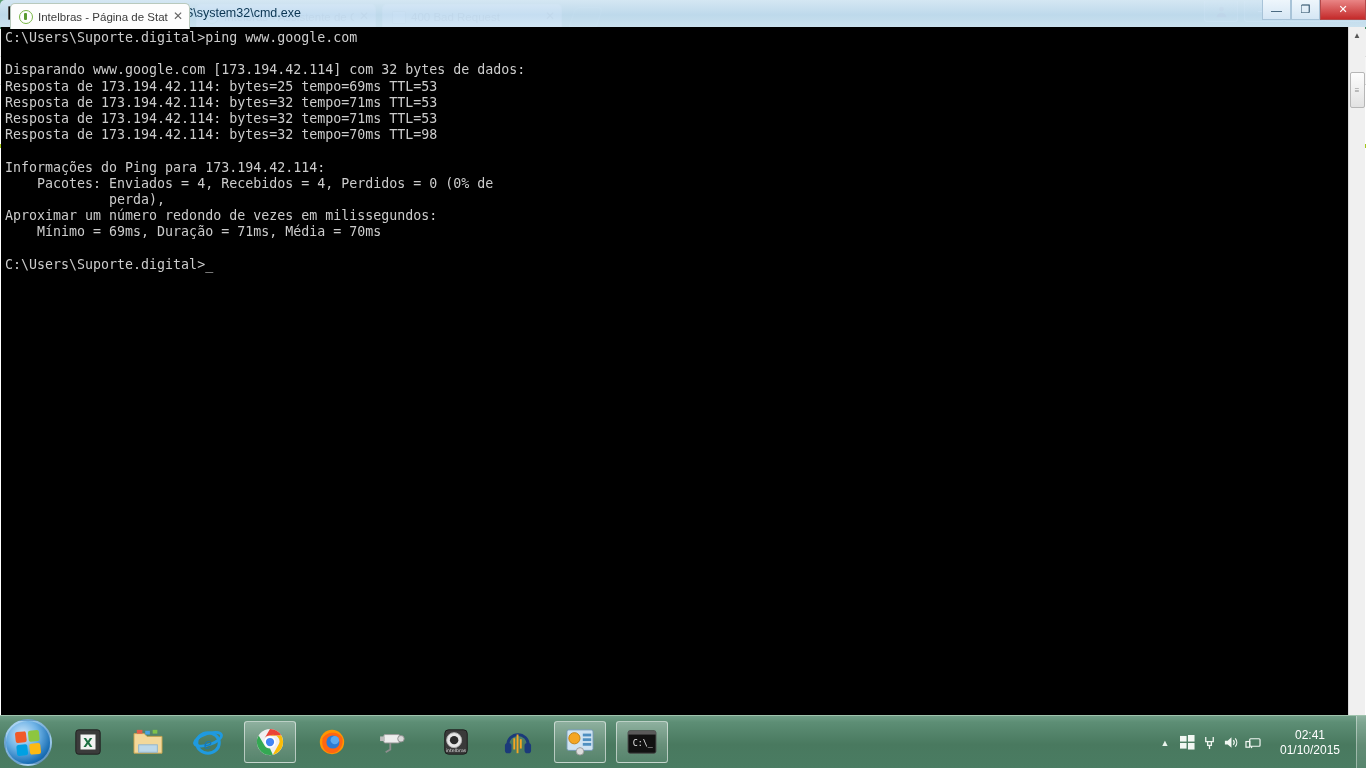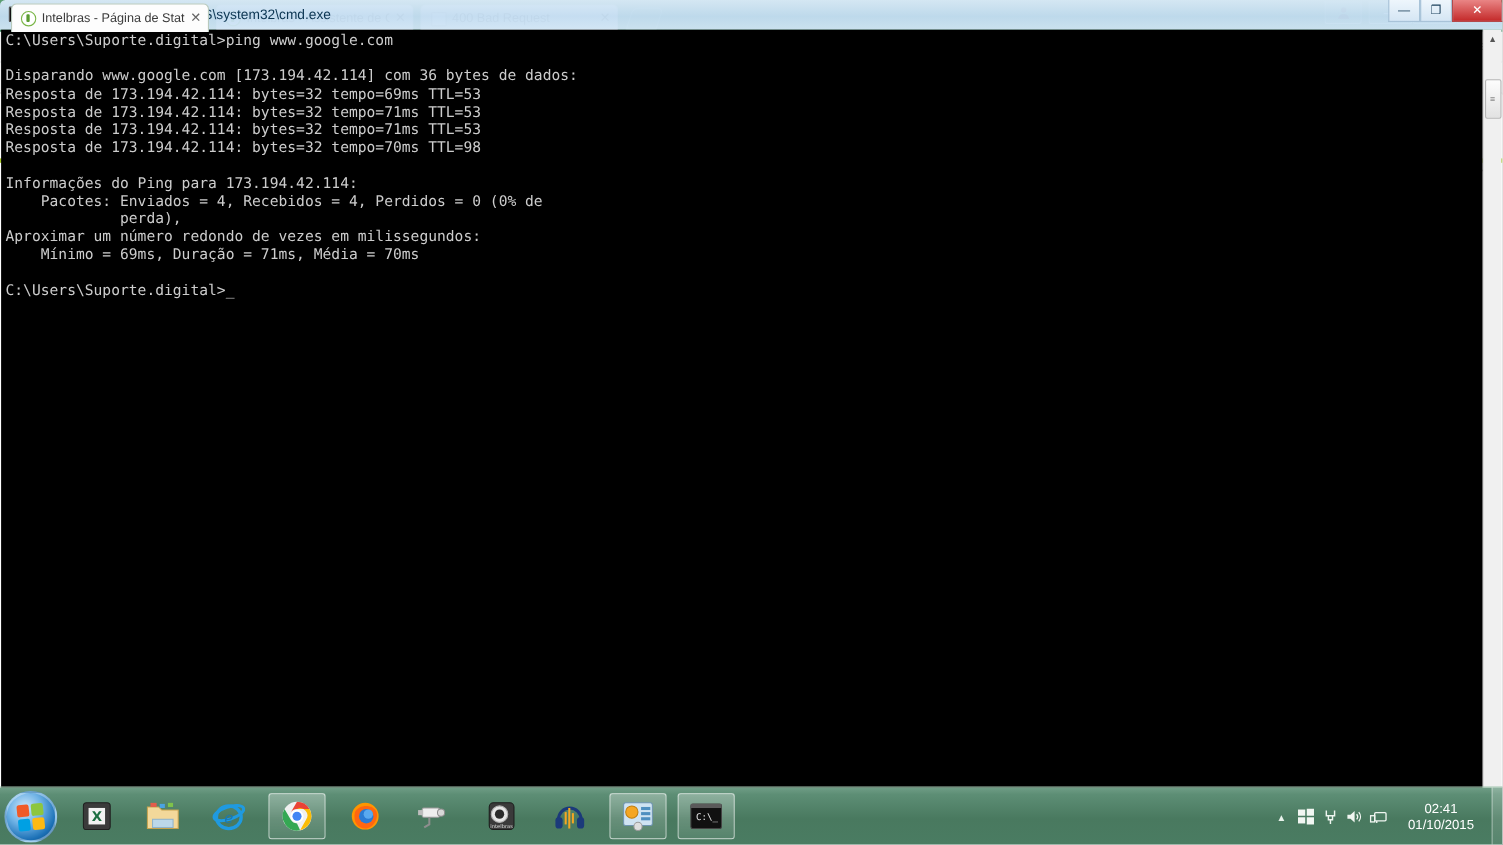--- a/index.html
+++ b/index.html
@@ -613,22 +613,22 @@
       <div class="cmd-ico">C:\</div>
       <div class="cmd-title">Administrador: C:\WINDOWS\system32\cmd.exe</div>
       <div class="cmd-btns">
         <div class="cbtn">—</div>
         <div class="cbtn">❐</div>
         <div class="cbtn x">✕</div>
       </div>
     </div>
     <div class="cmd-screen"><span>C:\Users\Suporte.digital&gt;ping www.google.com</span>
 <span></span>
-<span>Disparando www.google.com [173.194.42.114] com 36 bytes de dados:</span>
-<span>Resposta de 173.194.42.114: bytes=32 tempo=69ms TTL=53</span>
+<span>Disparando www.google.com [173.194.42.114] com 32 bytes de dados:</span>
+<span>Resposta de 173.194.42.114: bytes=25 tempo=69ms TTL=53</span>
 <span>Resposta de 173.194.42.114: bytes=32 tempo=71ms TTL=53</span>
 <span>Resposta de 173.194.42.114: bytes=32 tempo=71ms TTL=53</span>
 <span>Resposta de 173.194.42.114: bytes=32 tempo=70ms TTL=98</span>
 <span></span>
 <span>Informações do Ping para 173.194.42.114:</span>
 <span>    Pacotes: Enviados = 4, Recebidos = 4, Perdidos = 0 (0% de</span>
 <span>             perda),</span>
 <span>Aproximar um número redondo de vezes em milissegundos:</span>
 <span>    Mínimo = 69ms, Duração = 71ms, Média = 70ms</span>
 <span></span>

